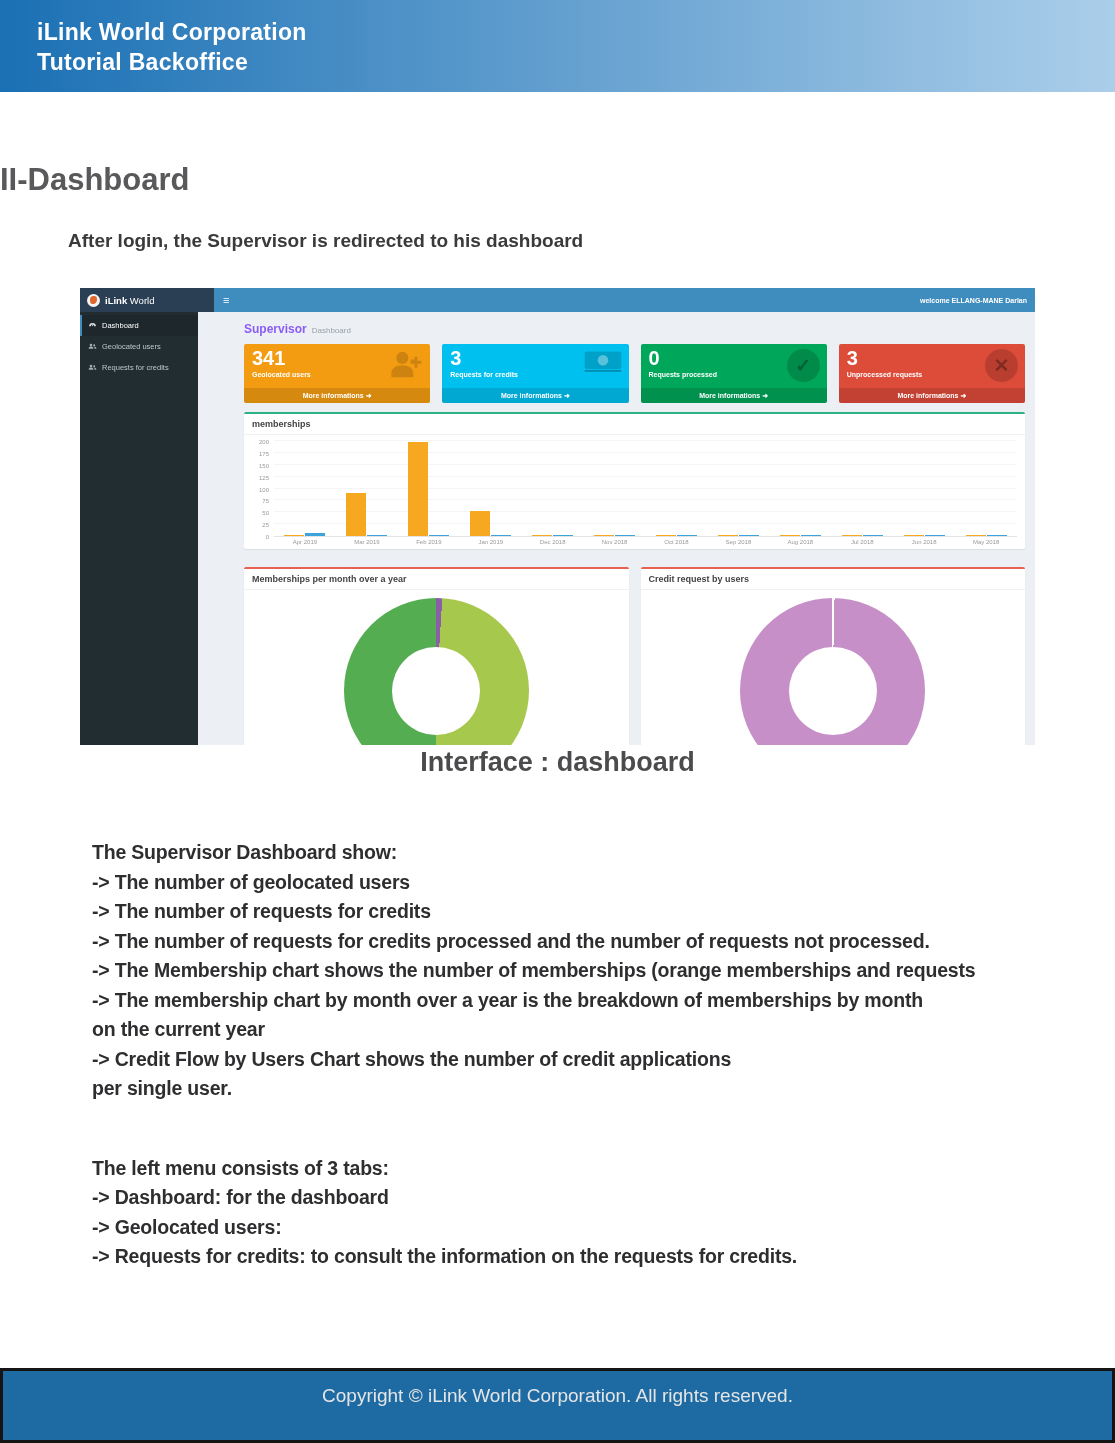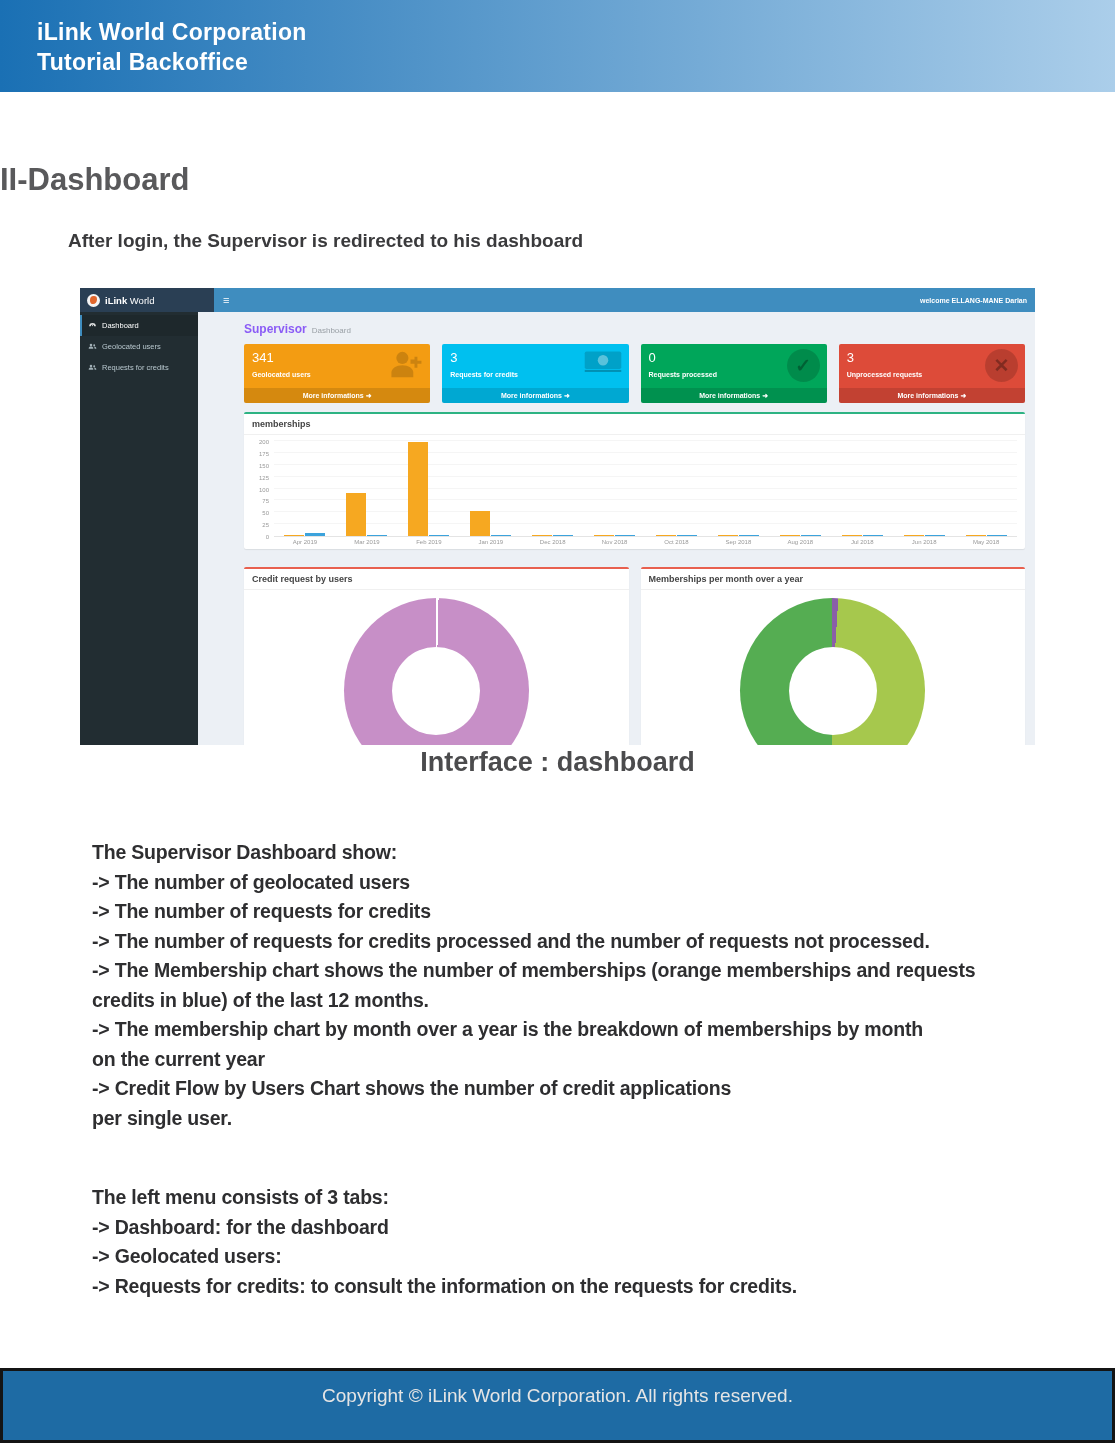--- a/index.html
+++ b/index.html
@@ -37,21 +37,21 @@
   .sb-item.active { background:#1e282c; color:#fff; border-left:2px solid #3f8dbf; padding-left:6px; }
   .sb-ico { display:inline-flex; } .sb-ico svg { width:9px; height:9px; fill:currentColor; opacity:.85; }
 
   .content { flex:1; padding:7px 10px; overflow:hidden; }
   .h-title { font-size:12px; font-weight:bold; color:#8b5cf6; }
   .h-sub { font-size:8px; color:#9aa0a6; margin-left:5px; }
 
   .cards { display:flex; gap:12px; margin-top:7px; }
   .card { flex:1; border-radius:2px; color:#fff; position:relative; overflow:hidden; }
   .c-body { padding:5px 8px; height:44px; }
-  .c-val { font-size:13px; font-weight:normal; line-height:18px; }
+  .c-val { font-size:20px; font-weight:bold; line-height:18px; }
   .c-label { font-size:7px; font-weight:bold; margin-top:4px; }
   .c-icon { position:absolute; right:7px; top:5px; }
   .c-icon svg { fill:rgba(0,0,0,0.16); }
   .circle-glyph { width:33px; height:33px; border-radius:50%; background:rgba(0,0,0,0.16);
     color:rgba(0,0,0,0.30); display:flex; align-items:center; justify-content:center;
     font-size:19px; font-weight:bold; }
   .c-foot { background:rgba(0,0,0,0.12); text-align:center; font-size:7px; font-weight:bold;
             padding:3.5px 0; cursor:pointer; }
 
   .panel { background:#fff; margin-top:9px; border-radius:2px; box-shadow:0 1px 1px rgba(0,0,0,0.08); }
@@ -278,45 +278,44 @@
                 <div>Jul 2018</div>
                 <div>Jun 2018</div>
                 <div>May 2018</div>
               </div>
           </div>
         </div>
       </section>
 
       <div class="panels2">
         <section class="donutp">
+          <div class="p-title">Memberships per month over a year</div>
+          <div class="donut" style="background: conic-gradient(rgb(138, 95, 168) 0%, rgb(138, 95, 168) 1%, rgb(166, 200, 77) 1%, rgb(166, 200, 77) 50.2%, rgb(85, 173, 82) 50.2%, rgb(85, 173, 82) 100%);">
+              <div class="hole"></div>
+            </div>
+        </section>
+        <section class="donutp">
           <div class="p-title">Credit request by users</div>
           <div class="donut" style="background: conic-gradient(rgb(255, 255, 255) 0%, rgb(255, 255, 255) 0.35%, rgb(199, 143, 199) 0.35%, rgb(199, 143, 199) 100%);">
-              <div class="hole"></div>
-            </div>
-        </section>
-        <section class="donutp">
-          <div class="p-title">Memberships per month over a year</div>
-          <div class="donut" style="background: conic-gradient(rgb(138, 95, 168) 0%, rgb(138, 95, 168) 1%, rgb(166, 200, 77) 1%, rgb(166, 200, 77) 50.2%, rgb(85, 173, 82) 50.2%, rgb(85, 173, 82) 100%);">
               <div class="hole"></div>
             </div>
         </section>
       </div>
     </main>
   </div>
 </div>
 
 <h2 class="caption">Interface : dashboard</h2>
 
 <div class="doc">
     <div>The Supervisor Dashboard show:</div>
     <div>-&gt; The number of geolocated users</div>
     <div>-&gt; The number of requests for credits</div>
     <div>-&gt; The number of requests for credits processed and the number of requests not processed.</div>
     <div>-&gt; The Membership chart shows the number of memberships (orange memberships and requests</div>
-    <div>credits in blue) of the last 12 months.</div>
     <div>-&gt; The membership chart by month over a year is the breakdown of memberships by month</div>
     <div>on the current year</div>
     <div>-&gt; Credit Flow by Users Chart shows the number of credit applications</div>
     <div>per single user.</div>
     <div class="gap"></div>
     <div>The left menu consists of 3 tabs:</div>
     <div>-&gt; Dashboard: for the dashboard</div>
     <div>-&gt; Geolocated users:</div>
     <div>-&gt; Requests for credits: to consult the information on the requests for credits.</div>
   </div>

